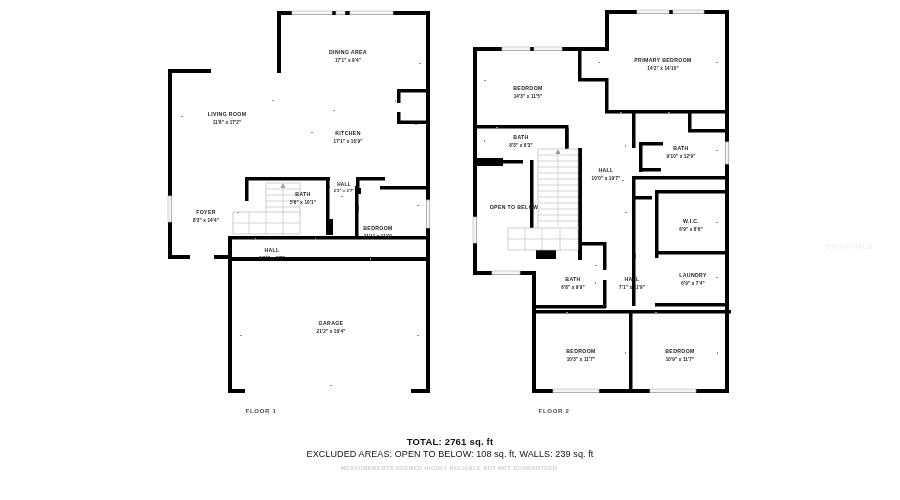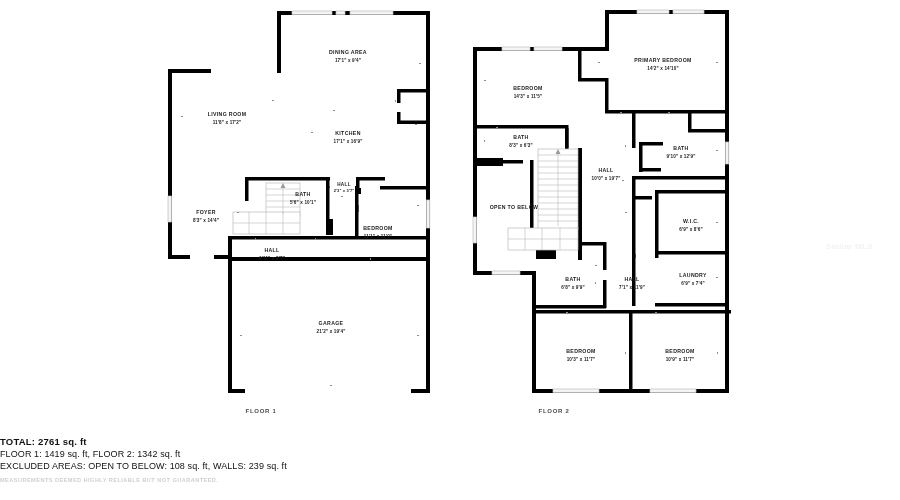--- a/index.html
+++ b/index.html
@@ -58,20 +58,21 @@
   .window-fill { fill: #f4f4f4; }
   .stair-line { stroke: #b9b9b9; stroke-width: 0.6; fill: none; }
   .stair-box { fill: #ffffff; stroke: #b9b9b9; stroke-width: 0.7; }
   .tick { fill: #8e8e8e; }
 
   #footer {
     position: absolute;
     left: 0;
     top: 436px;
     width: 900px;
+    text-align: center;
     font-family: "Liberation Sans", sans-serif;
   }
   #footer .total-line {
     font-size: 9.5px;
     font-weight: bold;
     color: #111111;
     letter-spacing: 0.2px;
     line-height: 12px;
   }
   #footer .floors-line {
@@ -455,18 +456,17 @@
 
       <text class="floor-caption" x="554" y="413">FLOOR 2</text>
     </g>
 
   </svg>
 
   <div id="watermark">Stellar MLS</div>
 
   <div id="footer">
     <div class="total-line">TOTAL: 2761 sq. ft</div>
-    <div class="floors-line">FLOOR 1: 1419 sq. ft, FLOOR 2: 1342 sq. ft</div>
     <div class="excluded-line">EXCLUDED AREAS: OPEN TO BELOW: 108 sq. ft, WALLS: 239 sq. ft</div>
     <div class="disclaimer-line">MEASUREMENTS DEEMED HIGHLY RELIABLE BUT NOT GUARANTEED.</div>
   </div>
 
 </div>
 
 </body></html>

